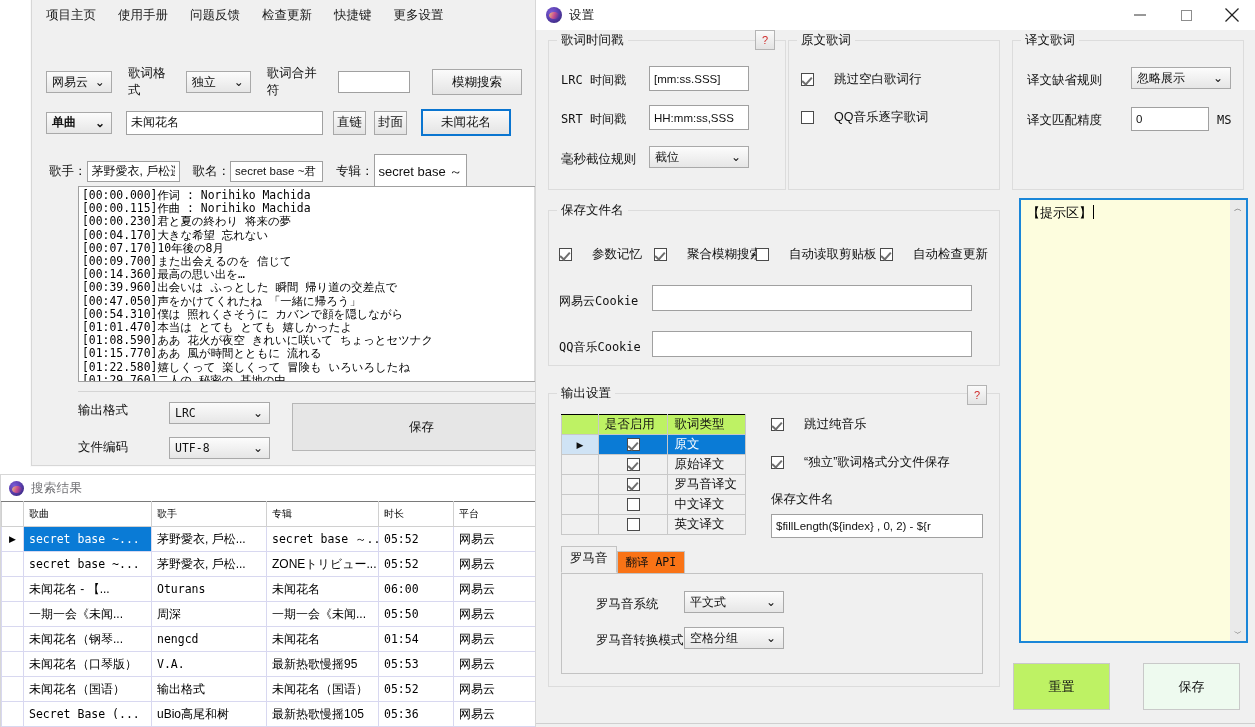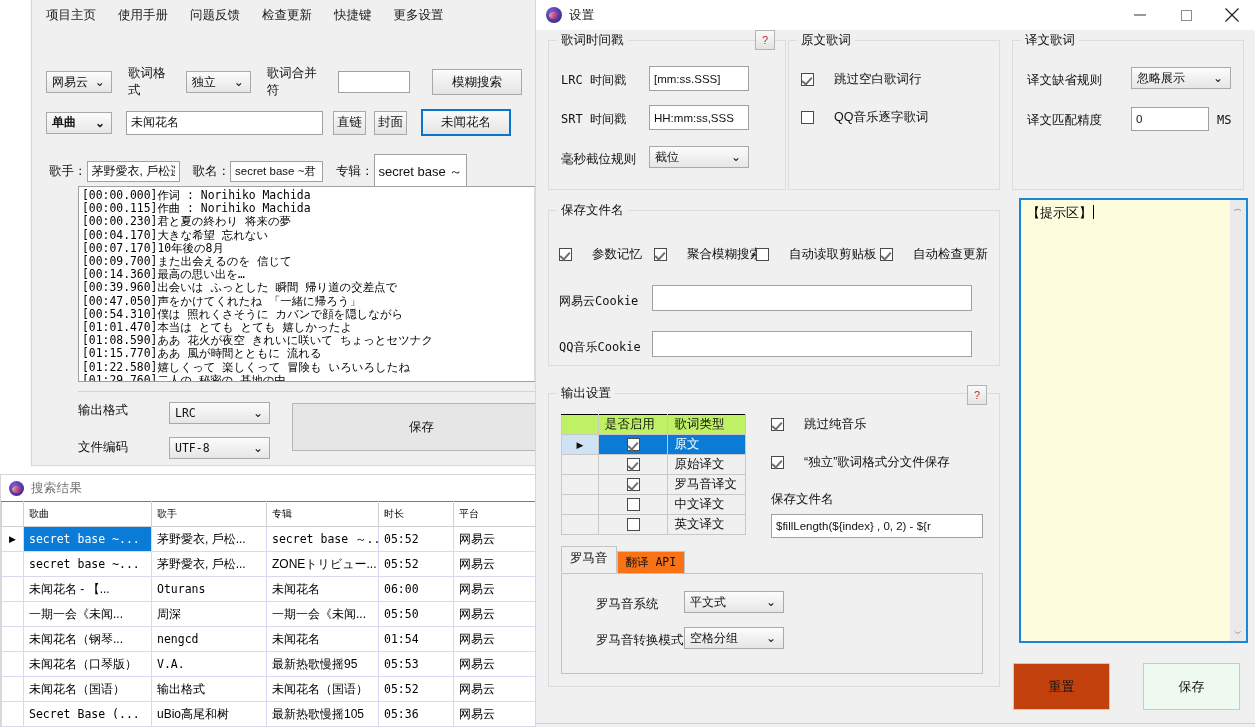--- a/index.html
+++ b/index.html
@@ -170,21 +170,21 @@
     position: absolute; left: 1019px; top: 198px; width: 229px; height: 445px;
     border: 2px solid #1a86d8; background: #fdfdde; overflow: hidden;
   }
   #tipbox .tiptext { padding: 4px 6px; font-size: 13px; color: #000; }
   #tipbox .caret { display: inline-block; width: 1px; height: 14px; background: #000; vertical-align: -2px; margin-left: 1px;}
 
   .bigbtn {
     position: absolute; height: 47px; display: flex; align-items: center; justify-content: center;
     font-size: 13px; border: 1px solid #c9c9c9;
   }
-  #resetbtn { background: #c2410c; }
+  #resetbtn { background: #bef264; }
   #savebtn2 { background: #eefaef; }
   .bottombar { position: absolute; left: 0; bottom: 0; width: 720px; height: 4px; background: #f0f0f0; border-top: 1px solid #cfcfcf;}
 </style>
 </head>
 <body>
 
 <div id="root">
 
   <div class="win" id="mainwin">
 

